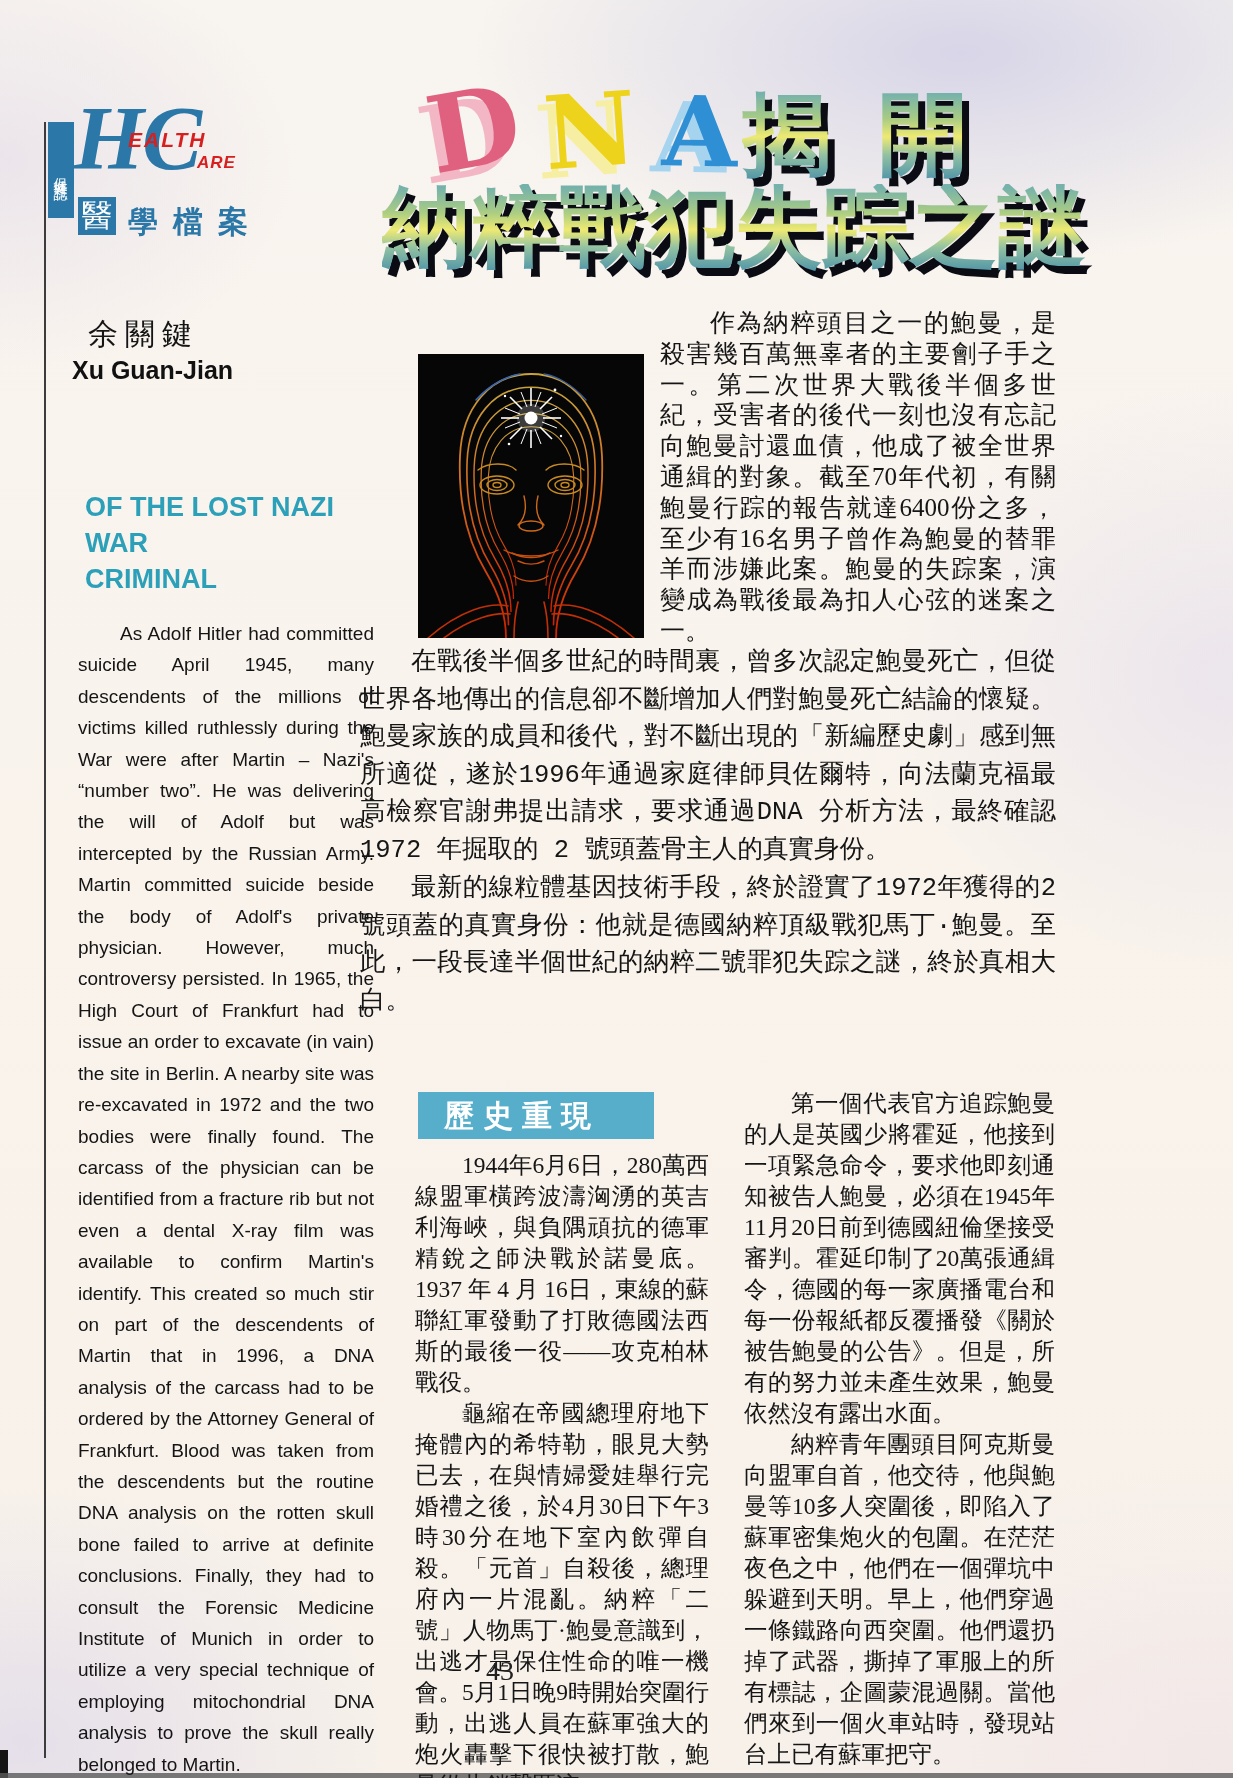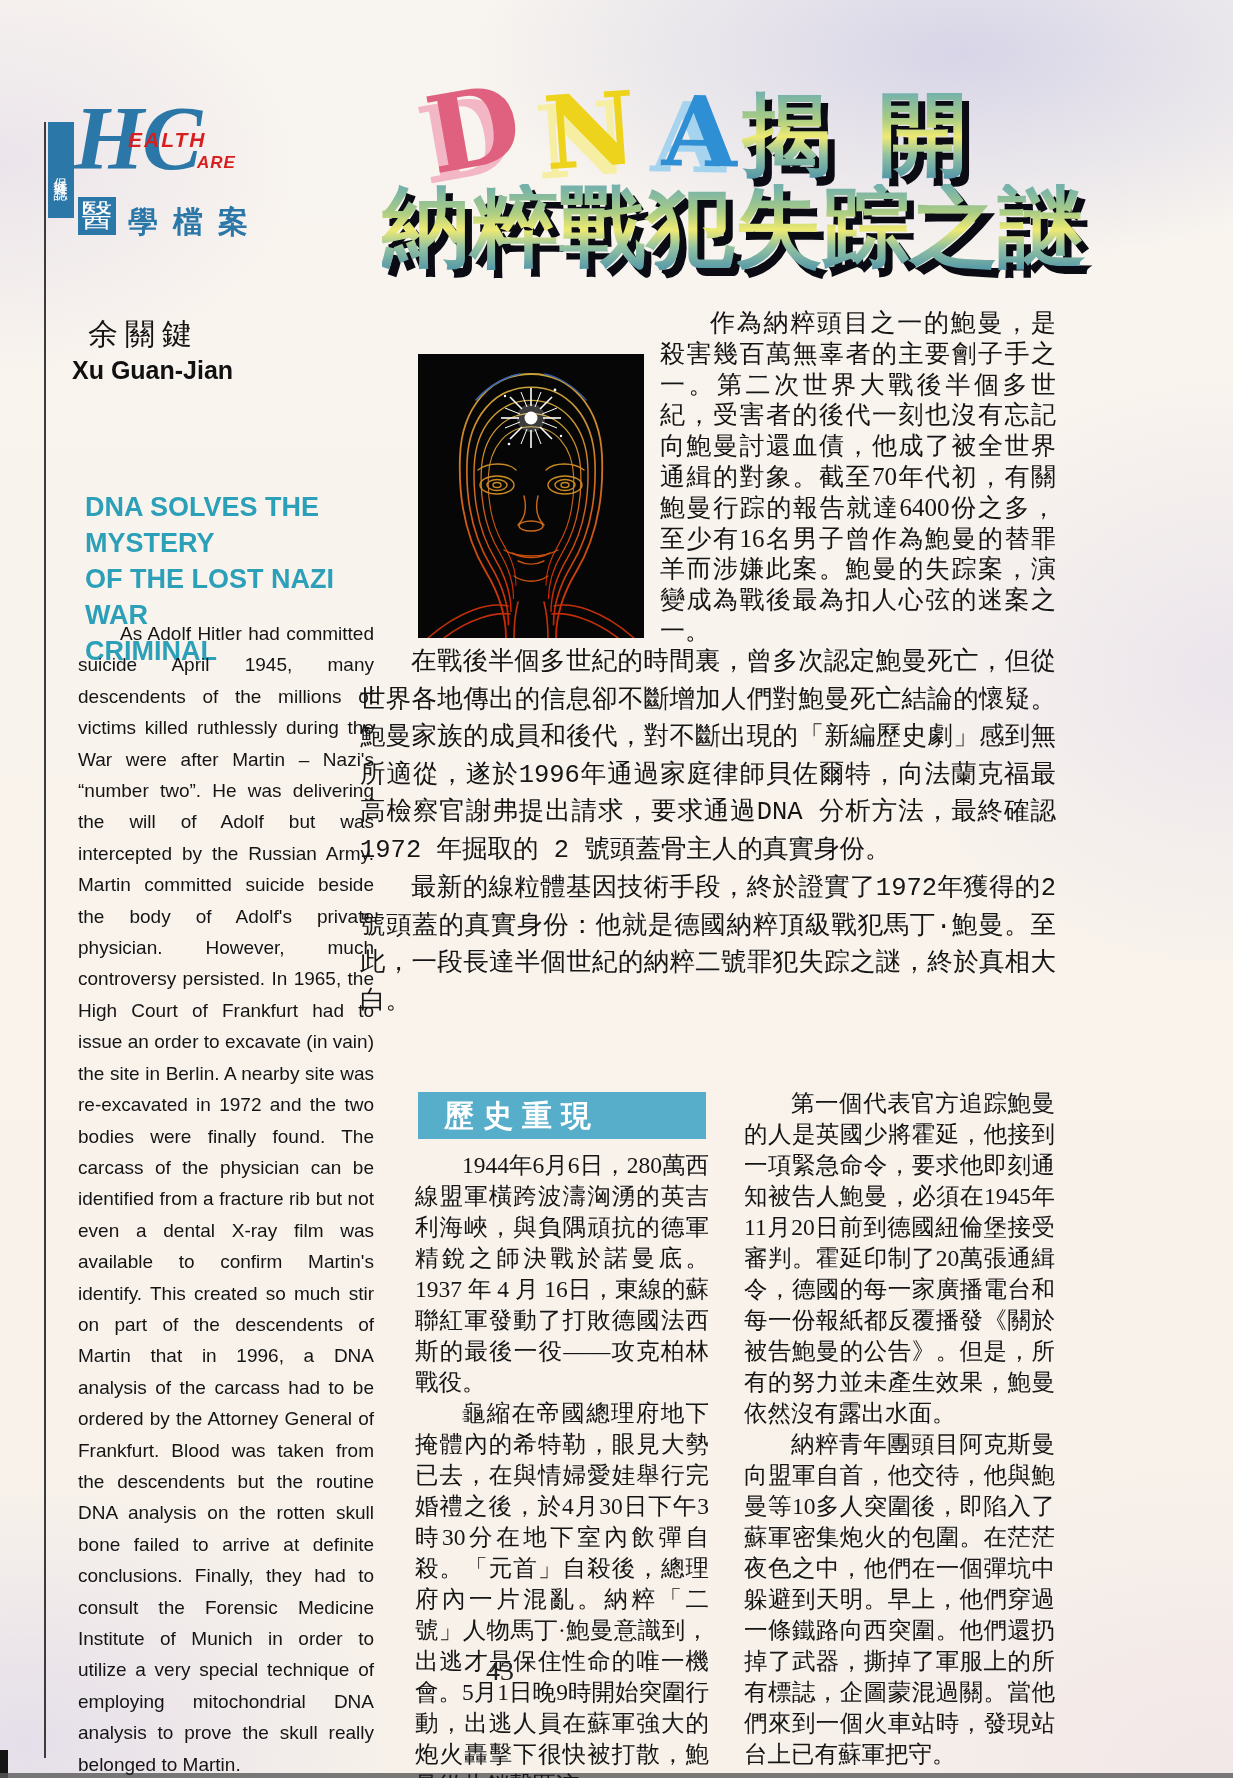--- a/index.html
+++ b/index.html
@@ -66,21 +66,21 @@
   
   .cjk-serif{font-family:"Liberation Serif", serif; color:#151515;}
   .cjk-sans{font-family:Liberation Mono, monospace; color:#151515;}
   .intro-p1{left:660px; top:308px; width:396px; font-size:25px; line-height:30.8px;
     text-align:justify; text-indent:2em;}
   .intro-p2{left:360px; top:644px; width:696px; font-size:25.5px; line-height:37.6px;
     text-align:justify; text-indent:2em;}
   .intro-p3{left:360px; top:870px; width:696px; font-size:25.5px; line-height:37.6px;
     text-align:justify; text-indent:2em;}
   
-  .sect-box{left:418px; top:1092px; width:288px; height:47px; background:#56aecb;}
+  .sect-box{left:418px; top:1092px; width:236px; height:47px; background:#56aecb;}
   .sect-label{color:#fff; font-size:30px; font-weight:bold; letter-spacing:9px;
     line-height:47px; padding-left:26px; font-family:"Liberation Serif", serif;}
   .hist-left{left:415px; top:1150px; width:294px; font-size:23.5px; line-height:31px; text-align:justify;}
   .hist-right{left:744px; top:1088px; width:311px; font-size:23.5px; line-height:31px; text-align:justify;}
   .hist-left p, .hist-right p{margin:0; text-indent:2em;}
   .page-num{left:0; top:1655px; width:1000px; text-align:center; font-size:28px;
     font-family:"Liberation Serif", serif; color:#222;}
 </style>
 </head>
 <body>
@@ -108,21 +108,20 @@
   </div>
   <div class="abs title-cn cn2">
     <span class="layer t-shadow">納粹戰犯失踪之謎</span>
     <span class="layer t-grad">納粹戰犯失踪之謎</span>
   </div>
 
   <div class="abs author-cn cjk-serif">余關鍵</div>
   <div class="abs author-en">Xu Guan-Jian</div>
 
   <div class="abs en-heading">
-    <div>DNA SOLVES THE MYSTERY</div>
     <div>OF THE LOST NAZI WAR</div>
     <div>CRIMINAL</div>
   </div>
   <div class="abs en-body">As Adolf Hitler had committed suicide April 1945, many descendents of the millions of victims killed ruthlessly during the War were after Martin – Nazi's “number two”. He was delivering the will of Adolf but was intercepted by the Russian Army. Martin committed suicide beside the body of Adolf's private physician. However, much controversy persisted. In 1965, the High Court of Frankfurt had to issue an order to excavate (in vain) the site in Berlin. A nearby site was re-excavated in 1972 and the two bodies were finally found. The carcass of the physician can be identified from a fracture rib but not even a dental X-ray film was available to confirm Martin's identify. This created so much stir on part of the descendents of Martin that in 1996, a DNA analysis of the carcass had to be ordered by the Attorney General of Frankfurt. Blood was taken from the descendents but the routine DNA analysis on the rotten skull bone failed to arrive at definite conclusions. Finally, they had to consult the Forensic Medicine Institute of Munich in order to utilize a very special technique of employing mitochondrial DNA analysis to prove the skull really belonged to Martin.</div>
 
   <div class="abs head-img">
     <svg width="226" height="284" viewBox="0 0 226 284" xmlns="http://www.w3.org/2000/svg">
       <defs>
         <linearGradient id="gHead" x1="0" y1="0" x2="0" y2="1">
           <stop offset="0" stop-color="#c9a23a"></stop>

